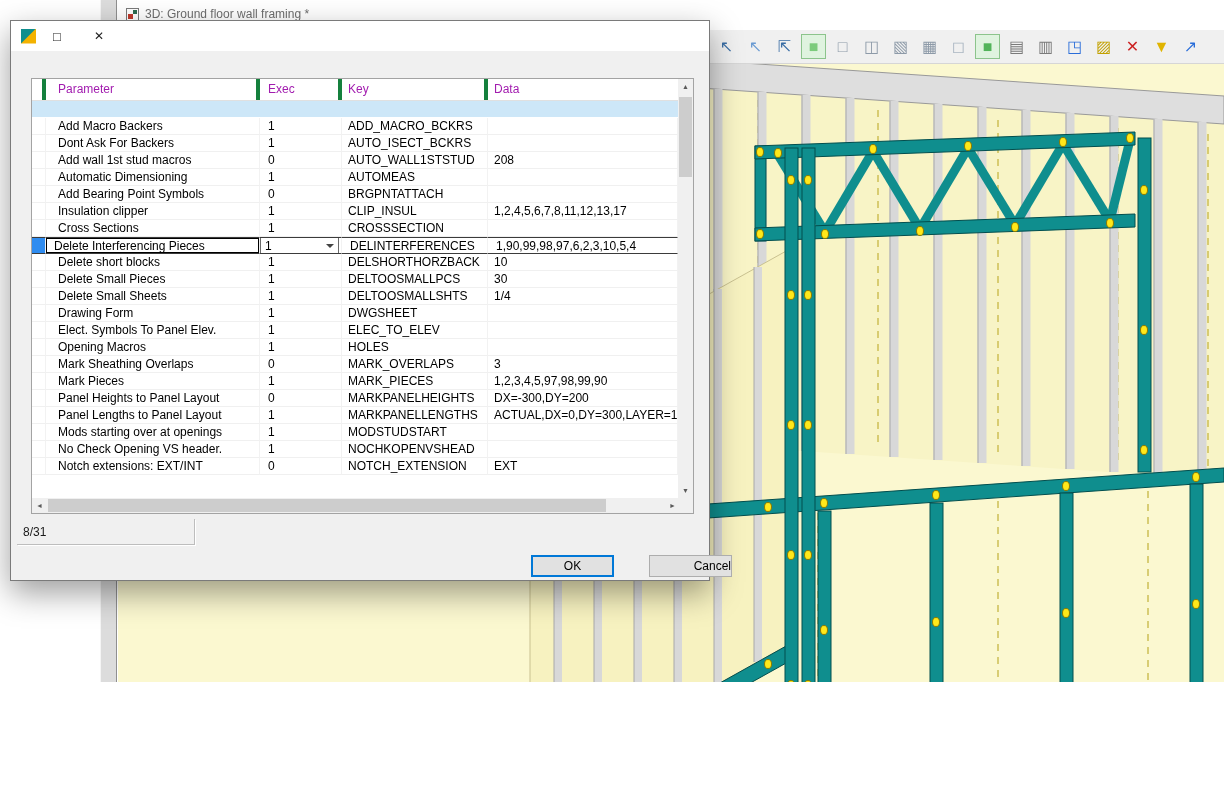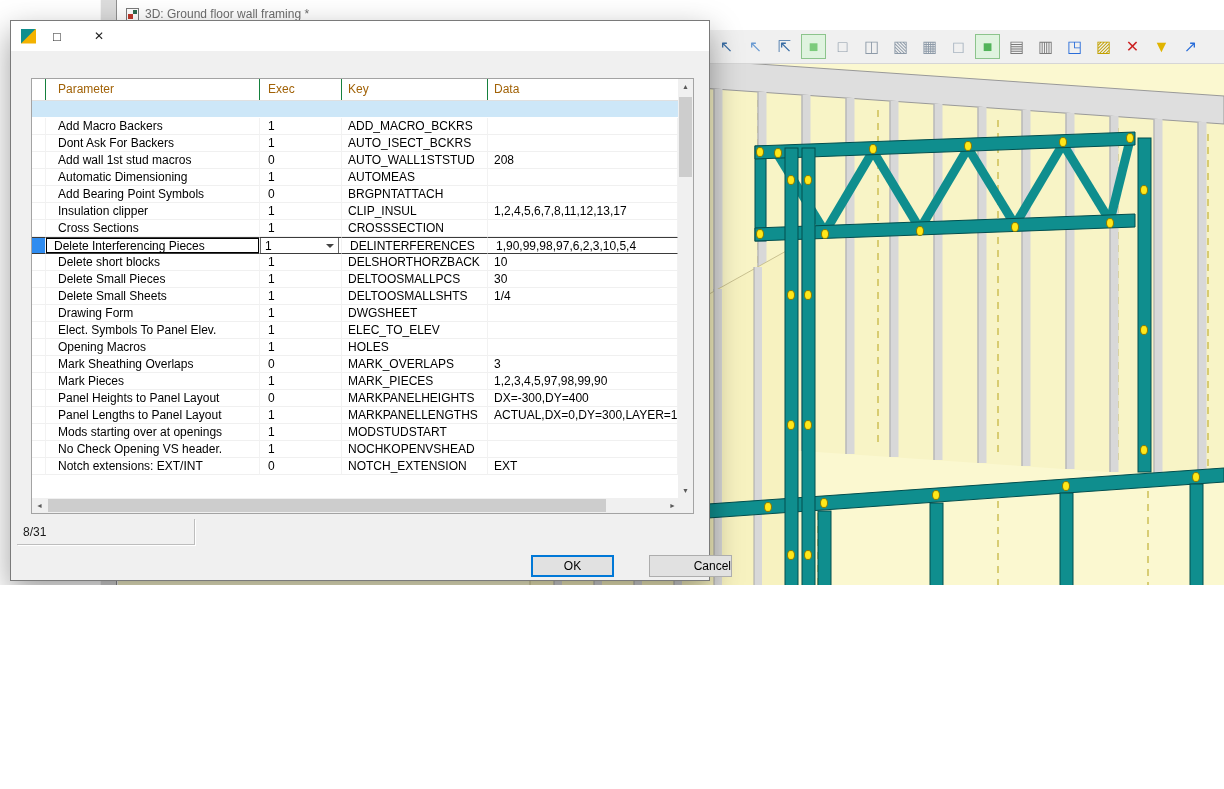--- a/index.html
+++ b/index.html
@@ -1,18 +1,18 @@
 <!DOCTYPE html>
 <html><head>
 <meta charset="utf-8">
 <style>
   * { margin:0; padding:0; box-sizing:border-box; }
   html,body { width:1224px; height:789px; overflow:hidden; background:#fff;
     font-family:"Liberation Sans", sans-serif; }
-  .app { position:relative; width:1224px; height:585px; background:#fff; overflow:hidden; }
+  .app { position:relative; width:1224px; height:682px; background:#fff; overflow:hidden; }
 
   
   .top-strip { position:absolute; left:0; top:0; width:1224px; height:30px; background:#ffffff; z-index:3; }
   .doc-tab { position:absolute; left:126px; top:7px; display:flex; align-items:center; gap:6px; }
   .tab-icon { width:13px; height:13px; border:1px solid #7a7a7a; background:#fff; position:relative; }
   .tab-icon::before { content:""; position:absolute; left:1px; bottom:1px; width:5px; height:5px; background:#c0392b; }
   .tab-icon::after { content:""; position:absolute; right:1px; top:1px; width:4px; height:4px; background:#2d6a4f; }
   .doc-tab span.lbl { font-size:12px; color:#6e6e6e; }
 
   
@@ -41,21 +41,21 @@
     clip-path:polygon(0 0,100% 0,0 100%); }
   .dlg-title { font-size:13px; color:#000; margin-left:9px; flex:1; }
   .winbtn { width:42px; height:30px; display:flex; align-items:center; justify-content:center;
     font-size:12px; color:#222; cursor:default; }
   .winbtn.max { font-size:13px; }
 
   
   .grid { position:absolute; left:20px; top:57px; width:663px; height:436px; background:#fff;
     border:1px solid #a3a3a3; overflow:hidden; }
   .ghead { display:flex; height:22px; border-bottom:1px solid #e0e0e0; background:#fff; }
-  .ghead .hc { font-size:12px; color:#a16207; line-height:21px; border-right:1px solid #15803d; overflow:hidden; white-space:nowrap; }
+  .ghead .hc { font-size:12px; color:#a21caf; line-height:21px; border-right:4px solid #15803d; overflow:hidden; white-space:nowrap; }
   .w-sel { width:14px; flex:none; }
   .w-param { width:214px; flex:none; padding-left:12px; }
   .w-exec { width:82px; flex:none; padding-left:8px; }
   .w-key { width:146px; flex:none; padding-left:6px; }
   .w-data { flex:1; padding-left:6px; }
   .gbody { position:absolute; left:0; top:22px; right:15px; bottom:15px; overflow:hidden; }
   .newrow { height:17px; background:#cde7f8; border-bottom:1px solid #ffffff; }
   .grow { display:flex; height:17px; background:#fff; }
   .grow .c { font-size:12px; color:#000; line-height:16px; white-space:nowrap; overflow:hidden;
     border-right:1px solid #f2f2f2; border-bottom:1px solid #f0f0f0; }
@@ -457,21 +457,21 @@
     <div class="c data w-data">1,2,3,4,5,97,98,99,90</div>
   </div>
           <div class="grow">
     <div class="c sel"></div>
     <div class="c param w-param">Panel Heights to Panel Layout</div>
     <div class="c exec-cell w-exec">
       <span class="exec-text">0</span>
       
     </div>
     <div class="c key w-key">MARKPANELHEIGHTS</div>
-    <div class="c data w-data">DX=-300,DY=400</div>
+    <div class="c data w-data">DX=-300,DY=200</div>
   </div>
           <div class="grow">
     <div class="c sel"></div>
     <div class="c param w-param">Panel Lengths to Panel Layout</div>
     <div class="c exec-cell w-exec">
       <span class="exec-text">1</span>
       
     </div>
     <div class="c key w-key">MARKPANELLENGTHS</div>
     <div class="c data w-data">ACTUAL,DX=0,DY=300,LAYER=17</div>

